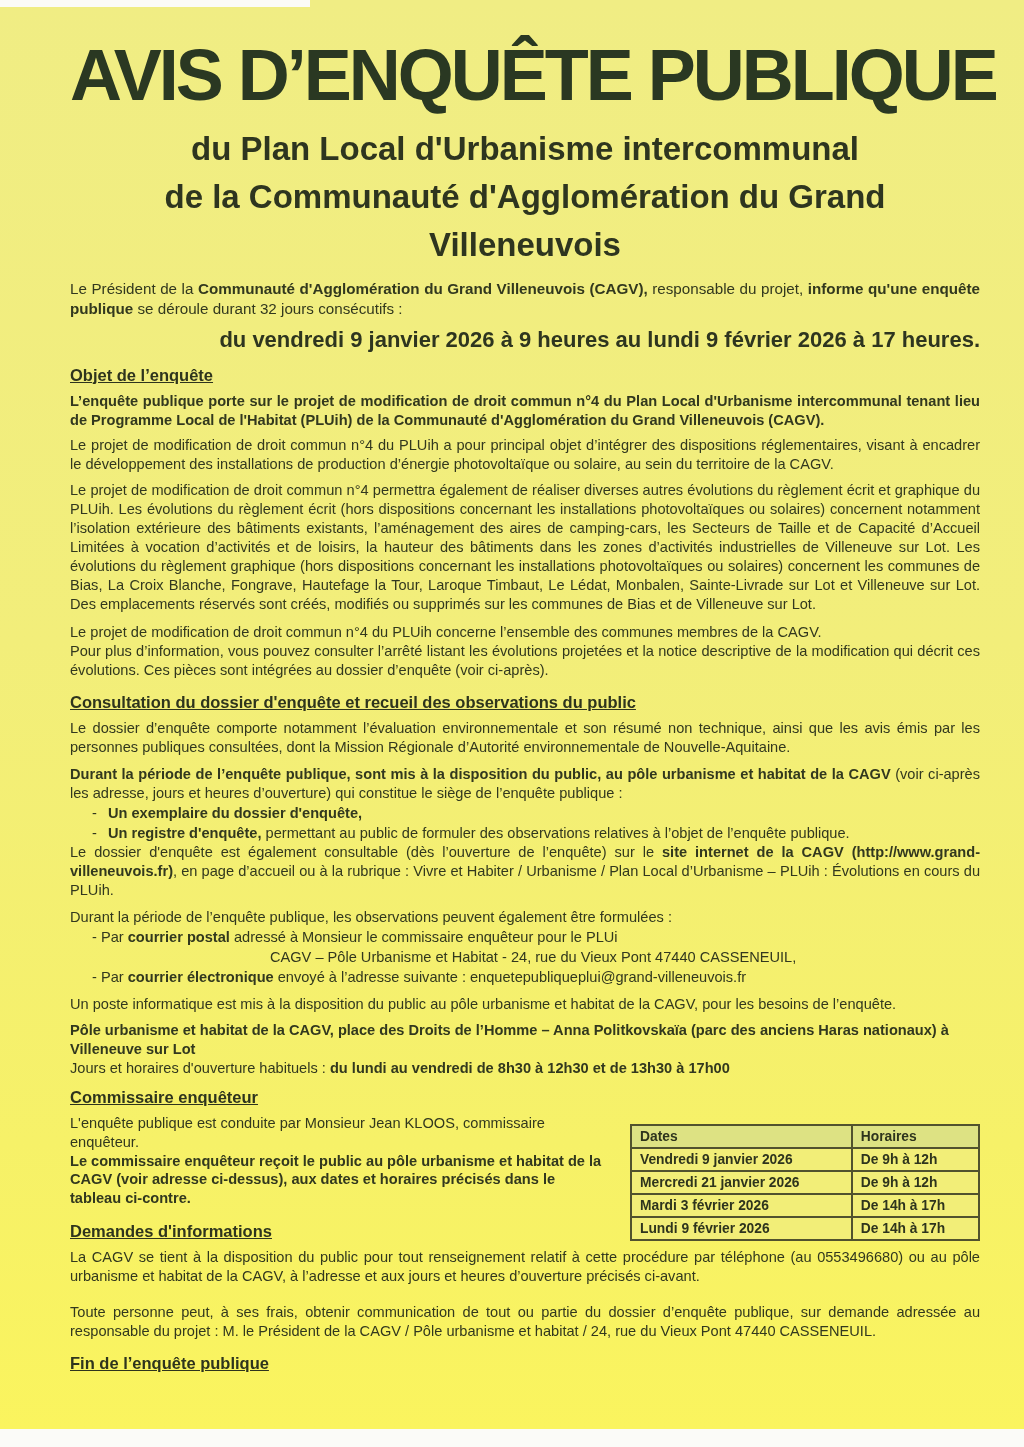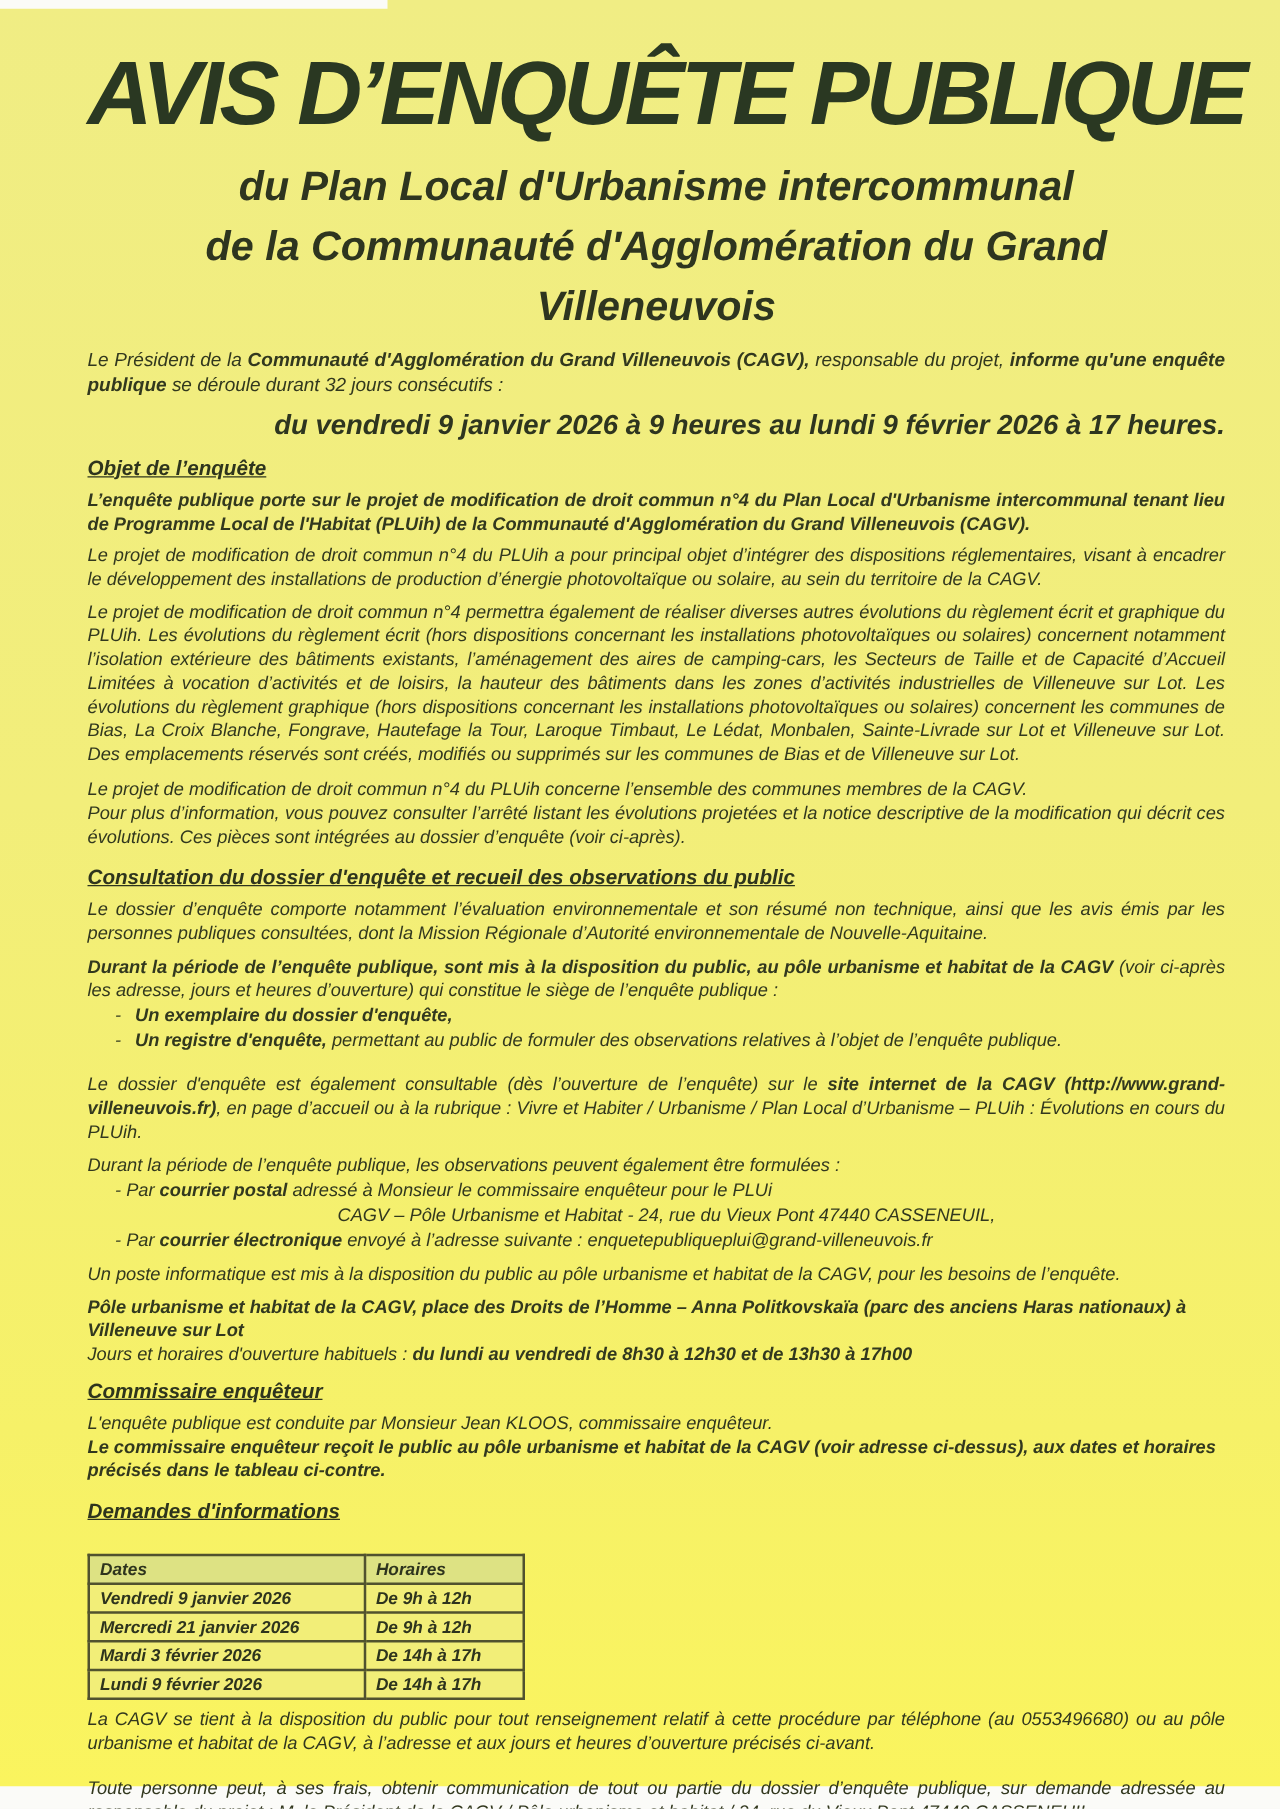--- a/index.html
+++ b/index.html
@@ -1,34 +1,34 @@
 <!DOCTYPE html>
 <html><head>
 <meta charset="utf-8">
 <style>
   html,body{margin:0;padding:0;}
   body{width:1024px;height:1447px;background:#f6f6f3;font-family:"Liberation Sans","DejaVu Sans",sans-serif;}
   .page{position:relative;width:1024px;height:1447px;overflow:hidden;background:#fbfbf8;}
   .paper{position:absolute;top:0;left:0;width:1024px;height:1429px;
          background:linear-gradient(180deg,#f0ed84 0%,#f2ee7a 45%,#f6f168 80%,#faf45e 100%);
-         color:#32381e;box-sizing:border-box;padding:30px 44px 0 70px;font-style:italic;}
+         color:#32381e;box-sizing:border-box;padding:30px 44px 0 70px;}
   .scan-edge-top{position:absolute;top:0;left:0;width:310px;height:7px;background:#fbfbf8;}
   .title{font-size:72px;font-weight:bold;letter-spacing:-3px;color:#2a3822;text-align:center;
          line-height:1.04;margin:8px 0 0;white-space:nowrap;}
   .subtitle{font-size:33px;font-weight:bold;color:#2e351f;text-align:center;line-height:1.45;margin-top:12px;}
   .p{font-size:14.6px;line-height:1.3;text-align:justify;margin:7px 0 0;}
   .p-intro{font-size:15.2px;line-height:1.32;text-align:justify;margin:11px 0 0;}
   .date-line{font-size:22px;font-weight:bold;text-align:right;margin:7px 0 0;color:#2e351f;}
   .heading{font-size:16.5px;font-weight:bold;text-decoration:underline;margin:13px 0 0;color:#2e341d;}
   .b{font-weight:bold;}
   .bullet{display:flex;padding-left:22px;text-align:left;margin-top:1px;font-size:14.6px;line-height:1.3;}
   .bullet .dash{width:16px;flex:none;}
   .indent1{padding-left:22px;text-align:left;}
   .addr{margin-left:200px;text-align:left;}
-  .two-col{display:flex;gap:22px;margin-top:10px;align-items:flex-start;flex-direction:column;}
+  .two-col{display:flex;gap:22px;margin-top:10px;align-items:flex-end;}
   .two-col .left{flex:1;}
   .two-col .left .heading{margin-top:0;}
   .two-col .left .heading-demandes{margin-top:14px;}
   .two-col .right{width:350px;flex:none;padding-top:2px;}
   table.schedule{border-collapse:collapse;width:100%;}
   table.schedule th,table.schedule td{border:2px solid#51522e;padding:0 8px;font-size:13.8px;
       font-weight:bold;text-align:left;height:21px;color:#2e341d;}
   table.schedule th{background:#dde283;}
   table.schedule td{background:#f2ee78;}
 </style>
@@ -58,21 +58,21 @@
     <p class="p"><span>Le dossier d’enquête comporte notamment l’évaluation environnementale et son résumé non technique, ainsi que les avis émis par les personnes publiques consultées, dont la Mission Régionale d’Autorité environnementale de Nouvelle-Aquitaine.</span></p>
     <p class="p" style="margin-top:8px"><span class="b">Durant la période de l’enquête publique, sont mis à la disposition du public, au pôle urbanisme et habitat de la CAGV</span><span> (voir ci-après les adresse, jours et heures d’ouverture) qui constitue le siège de l’enquête publique :</span></p>
     <div class="bullet">
       <span class="dash">-</span>
       <span><span class="b">Un exemplaire du dossier d'enquête,</span></span>
     </div>
     <div class="bullet">
       <span class="dash">-</span>
       <span><span class="b">Un registre d'enquête,</span><span> permettant au public de formuler des observations relatives à l’objet de l’enquête publique.</span></span>
     </div>
-    <p class="p" style="margin-top:16px"><span>Le dossier d'enquête est également consultable (dès l’ouverture de l’enquête) sur le </span><span class="b">site internet de la CAGV (http://www.grand-villeneuvois.fr)</span><span>, en page d’accueil ou à la rubrique : Vivre et Habiter / Urbanisme / Plan Local d’Urbanisme – PLUih : Évolutions en cours du PLUih.</span></p>
+    <p class="p" style="margin-top:0"><span>Le dossier d'enquête est également consultable (dès l’ouverture de l’enquête) sur le </span><span class="b">site internet de la CAGV (http://www.grand-villeneuvois.fr)</span><span>, en page d’accueil ou à la rubrique : Vivre et Habiter / Urbanisme / Plan Local d’Urbanisme – PLUih : Évolutions en cours du PLUih.</span></p>
     <p class="p" style="margin-top:8px"><span>Durant la période de l’enquête publique, les observations peuvent également être formulées :</span></p>
     <p class="p indent1" style="margin-top:1px"><span>- Par </span><span class="b">courrier postal</span><span> adressé à Monsieur le commissaire enquêteur pour le PLUi</span></p>
     <p class="p addr" style="margin-top:1px">CAGV – Pôle Urbanisme et Habitat - 24, rue du Vieux Pont 47440 CASSENEUIL,</p>
     <p class="p indent1" style="margin-top:1px"><span>- Par </span><span class="b">courrier électronique</span><span> envoyé à l’adresse suivante : enquetepubliqueplui@grand-villeneuvois.fr</span></p>
     <p class="p" style="margin-top:8px"><span>Un poste informatique est mis à la disposition du public au pôle urbanisme et habitat de la CAGV, pour les besoins de l’enquête.</span></p>
 
     <p class="p" style="text-align:left"><span class="b">Pôle urbanisme et habitat de la CAGV, place des Droits de l’Homme – Anna Politkovskaïa (parc des anciens Haras nationaux) à Villeneuve sur Lot</span><br><span>Jours et horaires d'ouverture habituels : </span><span class="b">du lundi au vendredi de 8h30 à 12h30 et de 13h30 à 17h00</span></p>
 
     <div class="two-col">
       <div class="left">

